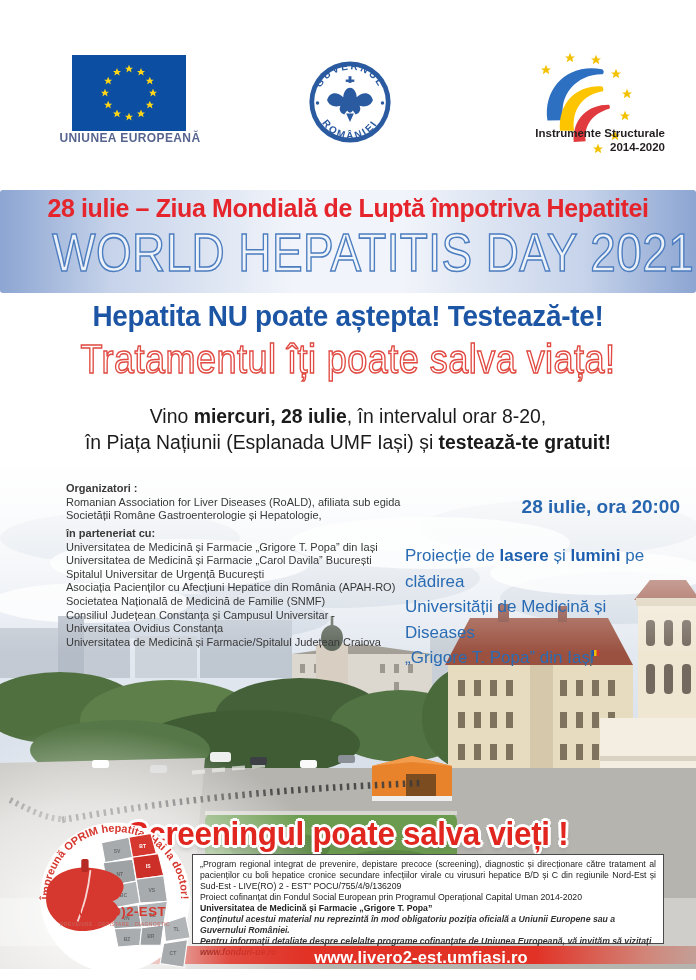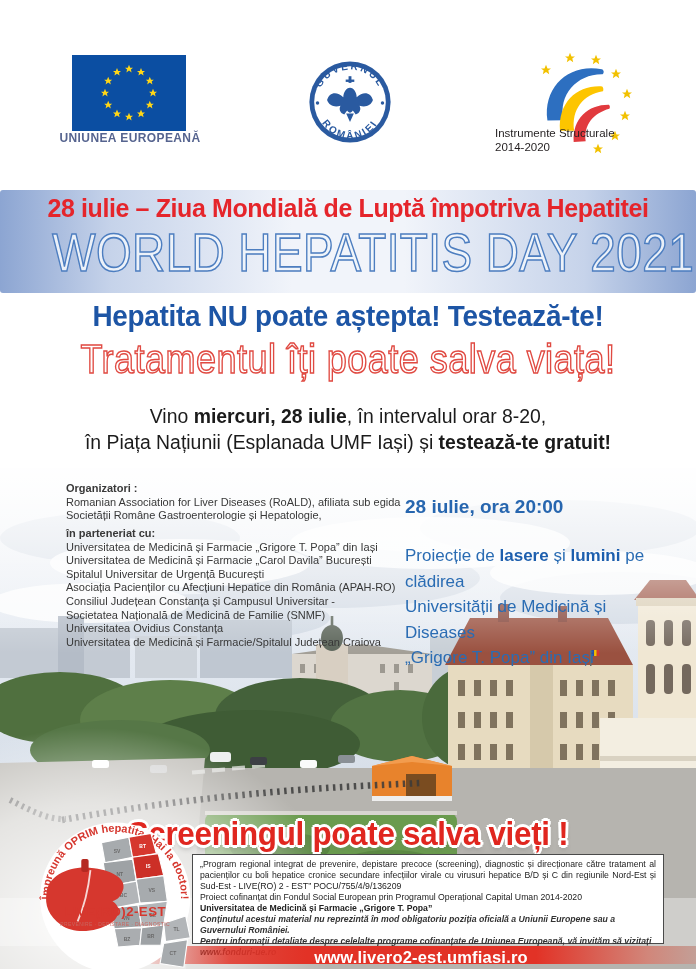--- a/index.html
+++ b/index.html
@@ -5,22 +5,22 @@
   html,body{margin:0;padding:0;background:#ffffff;}
   .poster{
     position:relative;width:696px;height:980px;margin:0 auto;overflow:hidden;
     background:#ffffff;font-family:"Liberation Sans",sans-serif;
   }
   .abs{position:absolute;}
 
   
   .eu-label{left:40px;top:131px;width:180px;text-align:center;color:#56648f;
     font-size:12px;font-weight:700;letter-spacing:.4px;}
-  .is-label{left:495px;top:126px;width:170px;text-align:left;color:#231f20;
-    font-size:11.5px;font-weight:400;line-height:1.25;}
+  .is-label{left:495px;top:126px;width:170px;text-align:right;color:#231f20;
+    font-size:11.5px;font-weight:700;line-height:1.25;}
 
   
   .title-banner{left:0;top:190px;width:696px;height:103px;
     background:linear-gradient(90deg,#8ca5d2 0%,#c6d3ea 16%,#f1f4fa 42%,#f1f4fa 58%,#c6d3ea 84%,#8ca5d2 100%);
     border-radius:3px;}
   .title-ro{left:0;top:193px;width:696px;text-align:center;color:#e5252b;
     font-size:26px;font-weight:800;transform:scaleX(.96);letter-spacing:-.4px;white-space:nowrap;}
   .title-en{left:0;top:221px;width:696px;text-align:center;
     font-size:54px;font-weight:400;transform:scaleX(.85);white-space:nowrap;
     color:rgba(240,244,250,.92);-webkit-text-stroke:1.6px #4d7ec0;letter-spacing:.5px;}
@@ -40,21 +40,21 @@
   
   .photo{left:0;top:468px;width:696px;height:512px;}
 
   
   .organizers{left:66px;top:482px;width:345px;color:#383838;font-size:11px;line-height:1.24;}
   .organizers .hd{font-weight:700;}
   .organizers .hd2{font-weight:700;margin-top:4px;}
 
   
   .event{left:405px;top:496px;width:275px;color:#2a6cb3;}
-  .event .dt{font-size:19px;font-weight:800;color:#2766af;}
+  .event .dt{font-size:19px;font-weight:800;color:#2766af;text-align:right;}
   .event .body{margin-top:25px;font-size:17px;line-height:1.5;}
   .event b{font-weight:800;color:#1d5fae;}
 
   
   .screening{left:0;top:815px;width:696px;text-align:center;color:#e0261f;
     font-size:33px;font-weight:800;transform:scaleX(.95);white-space:nowrap;letter-spacing:-.3px;
     text-shadow:-2px -2px 0 #fff,2px -2px 0 #fff,-2px 2px 0 #fff,2px 2px 0 #fff,0 -3px 0 #fff,0 3px 0 #fff,-3px 0 0 #fff,3px 0 0 #fff,0 4px 5px rgba(110,110,110,.45);}
 
   
   .fineprint{left:192px;top:854px;width:456px;height:80px;background:#ffffff;
@@ -340,22 +340,22 @@
 
   <div class="abs organizers">
     <div class="hd">Organizatori :</div>
     <div>Romanian Association for Liver Diseases (RoALD), afiliata sub egida</div>
     <div>Societății Române Gastroenterologie și Hepatologie,</div>
     <div class="hd2">în parteneriat cu:</div>
     <div>Universitatea de Medicină și Farmacie „Grigore T. Popa” din Iași</div>
     <div>Universitatea de Medicină și Farmacie „Carol Davila” București</div>
     <div>Spitalul Universitar de Urgență București</div>
     <div>Asociația Pacienților cu Afecțiuni Hepatice din România (APAH-RO)</div>
+    <div>Societatea Națională de Medicină de Familie (SNMF)</div>
     <div>Consiliul Județean Constanța și Campusul Universitar -</div>
-    <div>Societatea Națională de Medicină de Familie (SNMF)</div>
     <div>Universitatea Ovidius Constanța</div>
     <div>Universitatea de Medicină și Farmacie/Spitalul Județean Craiova</div>
   </div>
 
   <div class="abs event">
     <div class="dt">28 iulie, ora 20:00</div>
     <div class="body">
       <div><span>Proiecție de </span><b>lasere</b><span> și </span><b>lumini</b><span> pe clădirea</span></div>
       <div>Universității de Medicină și Diseases</div>
       <div>„Grigore T. Popa” din Iași</div>

